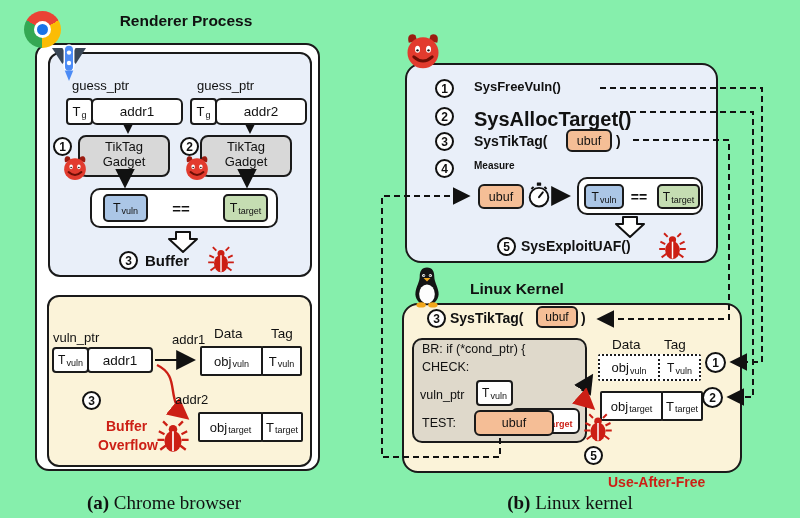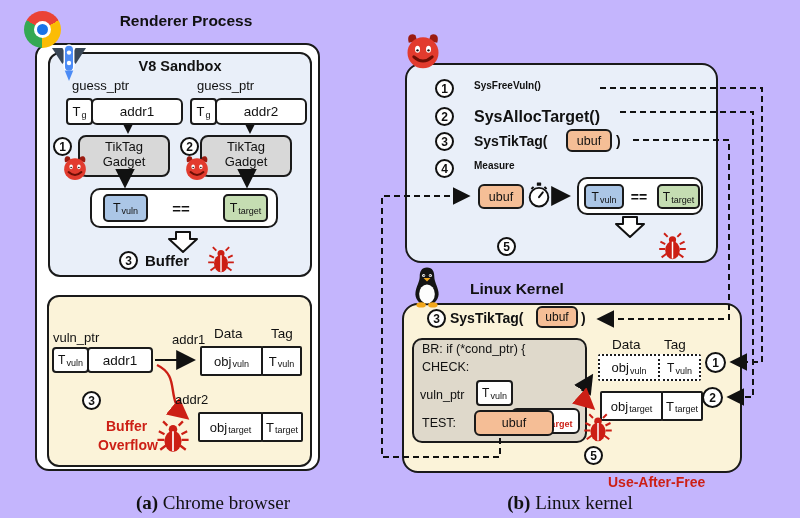--- a/index.html
+++ b/index.html
@@ -1,16 +1,16 @@
 <!DOCTYPE html>
 <html><head>
 <meta charset="utf-8">
 <style>
   html,body{margin:0;padding:0;background:#fff;}
-  #canvas{position:relative;width:800px;height:518px;background:#c4b5fd;
+  #canvas{position:relative;width:800px;height:518px;background:#86efac;
           font-family:"Liberation Sans",sans-serif;color:#111;overflow:hidden;}
   .abs{position:absolute;}
   .box{position:absolute;border:2px solid #1a1a1a;background:#fff;border-radius:10px;box-sizing:border-box;}
   .panel{border-width:2.5px;border-radius:14px;}
   .blue-fill{background:#E9EFF9;}
   .yellow-fill{background:#FBF3D9;}
   .gray-fill{background:#D8D8D8;}
   .tan-fill{background:#DFD9CB;}
   .t{position:absolute;white-space:nowrap;font-size:13px;line-height:1.15;}
   .bold{font-weight:bold;}
@@ -131,21 +131,20 @@
   <svg class="abs" style="left:52px;top:44px;" width="34" height="38" viewBox="0 0 36 40">
     <polygon points="0,4 11,4 17,14 11,21" fill="#3A4756"></polygon>
     <polygon points="36,4 25,4 19,14 25,21" fill="#3A4756"></polygon>
     <rect x="13" y="1" width="10" height="28" rx="5" fill="#4C8BF5" stroke="#fff" stroke-width="1.5"></rect>
     <circle cx="18" cy="9" r="2.3" fill="#fff"></circle>
       <circle cx="18" cy="20" r="2.3" fill="#fff"></circle>
     <polygon points="13.5,28 22.5,28 18,39" fill="#4C8BF5"></polygon>
   </svg>
 
   <div class="t bold ctr" style="left:61px;top:12px;width:250px;font-size:15.5px;">Renderer Process</div>
-  <div class="t bold ctr" style="left:48px;top:58px;width:264px;font-size:14.5px;">V8 Sandbox</div>
 
   <div class="t" style="left:72px;top:79px;">guess_ptr</div>
   <div class="t" style="left:197px;top:79px;">guess_ptr</div>
 
   <div class="pair" style="left:66px;top:98px;">
     <div class="cell orange r4" style="width:27px;height:27px;">
         <span>T</span>
         <span class="sb">g</span>
       </div>
     <div class="cell r6" style="width:92px;height:27px;font-size:13.5px;">addr1</div>
@@ -230,34 +229,34 @@
     <div class="cell tpink r2" style="width:65px;height:30px;">
         <span>obj</span>
         <span class="sb">target</span>
       </div>
     <div class="cell tgreen r2" style="width:42px;height:30px;">
         <span>T</span>
         <span class="sb">target</span>
       </div>
   </div>
 
-  <div class="caption" style="left:20px;top:492px;width:270px;text-align:right;">
+  <div class="caption" style="left:29px;top:492px;width:270px;">
     <span class="bold">(a)</span>
     <span>Chrome browser</span>
   </div>
 
   <svg class="abs" style="left:403px;top:31px;" width="40" height="40">
       <use href="#devil"></use>
     </svg>
 
   <div class="circ" style="left:435px;top:79px;">1</div>
-  <div class="t bold" style="left:474px;top:80px;font-size:10px;">SysFreeVuln()</div>
+  <div class="t bold" style="left:474px;top:80px;font-size:13px;">SysFreeVuln()</div>
 
   <div class="circ" style="left:435px;top:107px;">2</div>
-  <div class="t bold" style="left:474px;top:108px;font-size:16px;">SysAllocTarget()</div>
+  <div class="t bold" style="left:474px;top:108px;font-size:20px;">SysAllocTarget()</div>
 
   <div class="circ" style="left:435px;top:132px;">3</div>
   <div class="t bold" style="left:474px;top:133px;font-size:14px;">SysTikTag(</div>
   <div class="ubuf" style="left:566px;top:129px;width:46px;height:23px;">ubuf</div>
   <div class="t bold" style="left:616px;top:133px;font-size:14px;">)</div>
 
   <div class="circ" style="left:435px;top:159px;">4</div>
   <div class="t bold" style="left:474px;top:160px;font-size:10px;">Measure</div>
 
   <div class="ubuf" style="left:478px;top:184px;width:46px;height:25px;">ubuf</div>
@@ -268,20 +267,21 @@
       <span>T</span>
       <span class="sb">vuln</span>
     </div>
   <div class="t bold ctr" style="left:626px;top:189px;width:26px;font-size:14px;">==</div>
   <div class="tag tgreen" style="left:657px;top:184px;width:43px;height:25px;font-size:12px;">
       <span>T</span>
       <span class="sb">target</span>
     </div>
 
   <div class="circ" style="left:497px;top:237px;">5</div>
+  <div class="t bold" style="left:521px;top:238px;font-size:14px;">SysExploitUAF()</div>
   <svg class="abs" style="left:658px;top:232px;" width="29" height="29">
       <use href="#bug"></use>
     </svg>
 
   <svg class="abs" style="left:410px;top:266px;" width="34" height="42" viewBox="0 0 24 30">
       <use href="#tux"></use>
     </svg>
   <div class="t bold" style="left:470px;top:280px;font-size:15.5px;">Linux Kernel</div>
 
   <div class="circ" style="left:427px;top:309px;">3</div>

